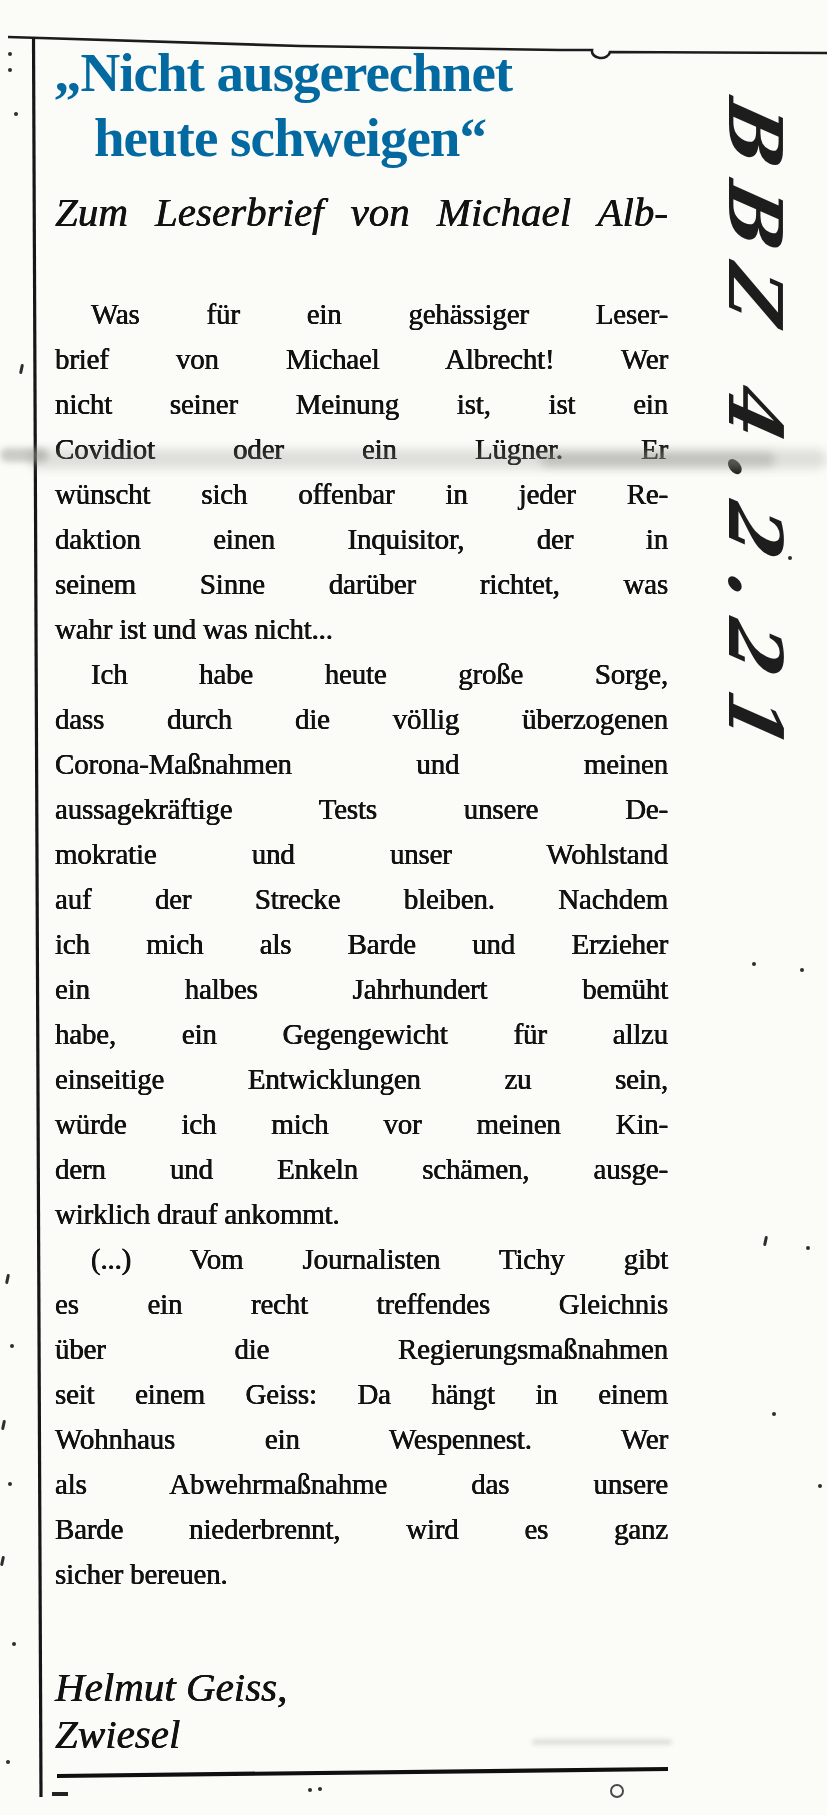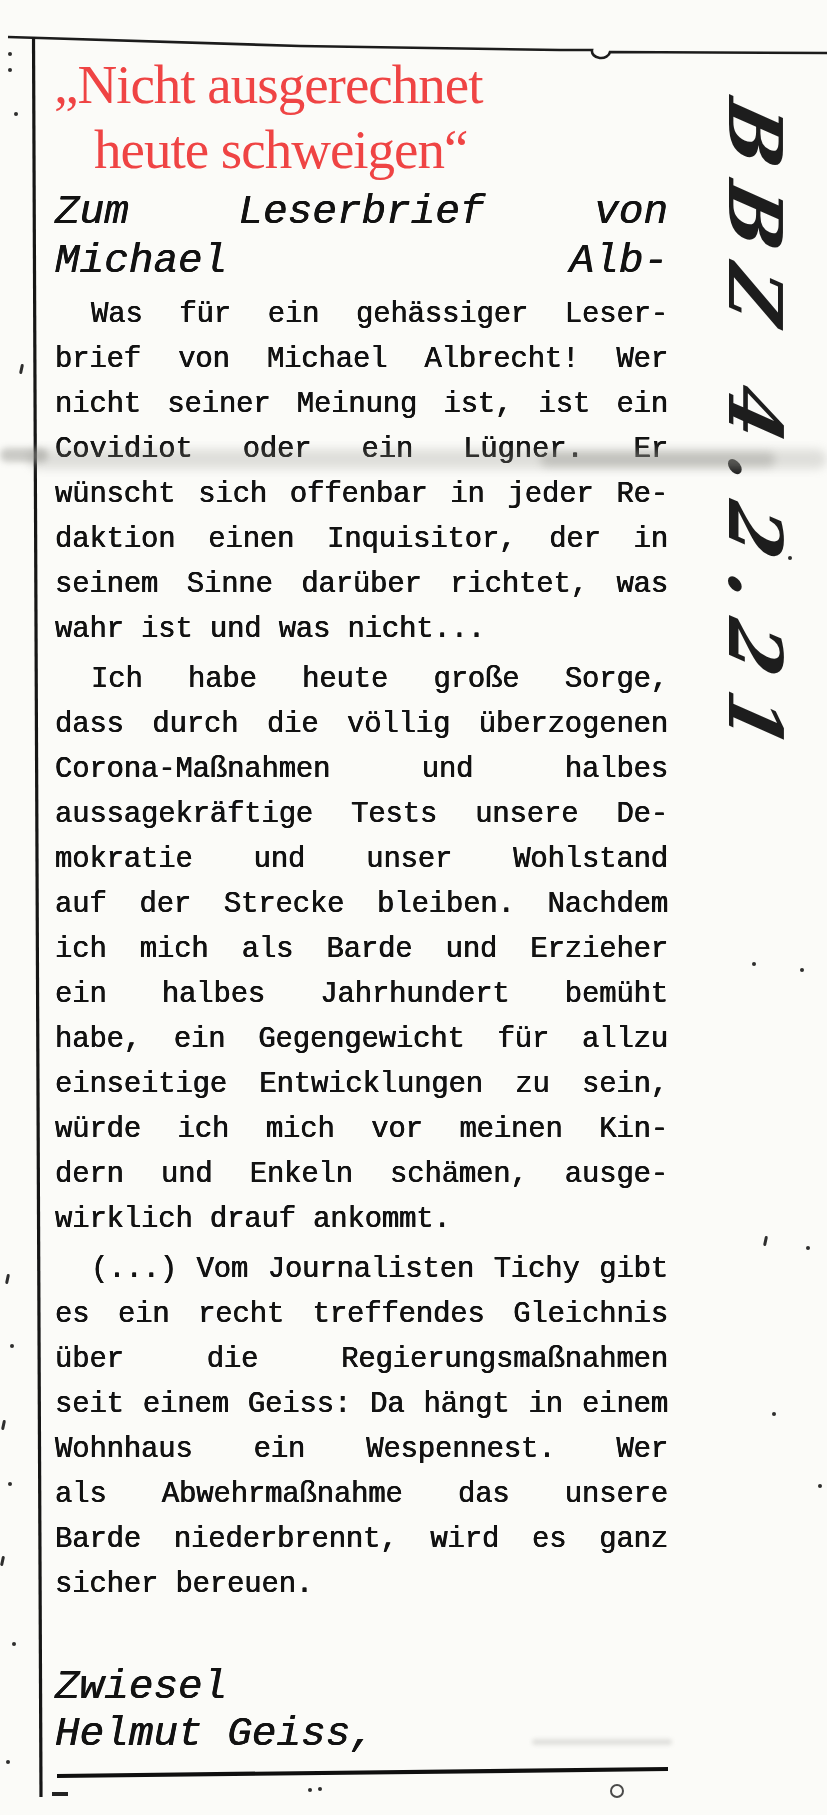--- a/index.html
+++ b/index.html
@@ -9,45 +9,45 @@
     background: #fbfbf8;
     font-family: "Liberation Serif", "DejaVu Serif", serif;
     color: #121212;
     overflow: hidden;
   }
   .abs { position: absolute; }
   .newsprint { text-shadow: 0.35px 0 0 #111, -0.25px 0 0 #111; }
 
   
   .headline {
-    left: 54px; top: 52px; width: 650px;
+    left: 54px; top: 40px; width: 650px;
     font-size: 55px; line-height: 65px;
-    font-weight: 400; letter-spacing: -1px;
-    color: #ef4444;
+    font-weight: 700; letter-spacing: -1px;
+    color: #0369a1;
   }
   .headline .l2 { padding-left: 40px; }
 
   
   .intro {
     left: 55px; top: 188px; width: 613px;
     font-size: 41px; line-height: 49px;
     font-style: italic;
   }
 
   
   .body-col {
     left: 55px; top: 292px; width: 613px;
     font-size: 29px; line-height: 45px;
     letter-spacing: -0.2px;
   }
   .para { margin: 0; }
-  .para + .para { margin-top: 5px; }
+  .para + .para { }
   .para.p3 { }
 
-  .line { text-align: left; font-family: Liberation Mono, monospace; }
+  .line { text-align: left; }
   .line.jl { text-align: justify; text-align-last: justify; }
   .line.indent { text-indent: 36px; }
 
   
   .signature {
     left: 55px; top: 1664px; width: 612px;
     font-size: 41px; line-height: 47px;
     font-style: italic; text-align: right;
   }
 
@@ -103,21 +103,21 @@
       <div class="line jl">nicht seiner Meinung ist, ist ein</div>
       <div class="line jl">Covidiot oder ein Lügner. Er</div>
       <div class="line jl">wünscht sich offenbar in jeder Re-</div>
       <div class="line jl">daktion einen Inquisitor, der in</div>
       <div class="line jl">seinem Sinne darüber richtet, was</div>
       <div class="line">wahr ist und was nicht...</div>
     </div>
   <div class="para p2">
       <div class="line jl indent">Ich habe heute große Sorge,</div>
       <div class="line jl">dass durch die völlig überzogenen</div>
-      <div class="line jl">Corona-Maßnahmen und halbes</div>
+      <div class="line jl">Corona-Maßnahmen und meinen</div>
       <div class="line jl">aussagekräftige Tests unsere De-</div>
       <div class="line jl">mokratie und unser Wohlstand</div>
       <div class="line jl">auf der Strecke bleiben. Nachdem</div>
       <div class="line jl">ich mich als Barde und Erzieher</div>
       <div class="line jl">ein halbes Jahrhundert bemüht</div>
       <div class="line jl">habe, ein Gegengewicht für allzu</div>
       <div class="line jl">einseitige Entwicklungen zu sein,</div>
       <div class="line jl">würde ich mich vor meinen Kin-</div>
       <div class="line jl">dern und Enkeln schämen, ausge-</div>
       <div class="line">wirklich drauf ankommt.</div>
@@ -128,22 +128,22 @@
       <div class="line jl">über die Regierungsmaßnahmen</div>
       <div class="line jl">seit einem Geiss: Da hängt in einem</div>
       <div class="line jl">Wohnhaus ein Wespennest. Wer</div>
       <div class="line jl">als Abwehrmaßnahme das unsere</div>
       <div class="line jl">Barde niederbrennt, wird es ganz</div>
       <div class="line">sicher bereuen.</div>
     </div>
 </div>
 
 <div class="abs signature newsprint">
+    <div class="line">Helmut Geiss,</div>
     <div class="line">Zwiesel</div>
-    <div class="line">Helmut Geiss,</div>
   </div>
 
 <div class="abs handwriting">BBZ 4.2.21</div>
 
 <div class="abs smudge s1"></div>
 <div class="abs smudge s2"></div>
 <div class="abs smudge s3"></div>
 <div class="abs smudge s4"></div>
 
 <div class="abs speck" style="left:8px;top:52px"></div>

